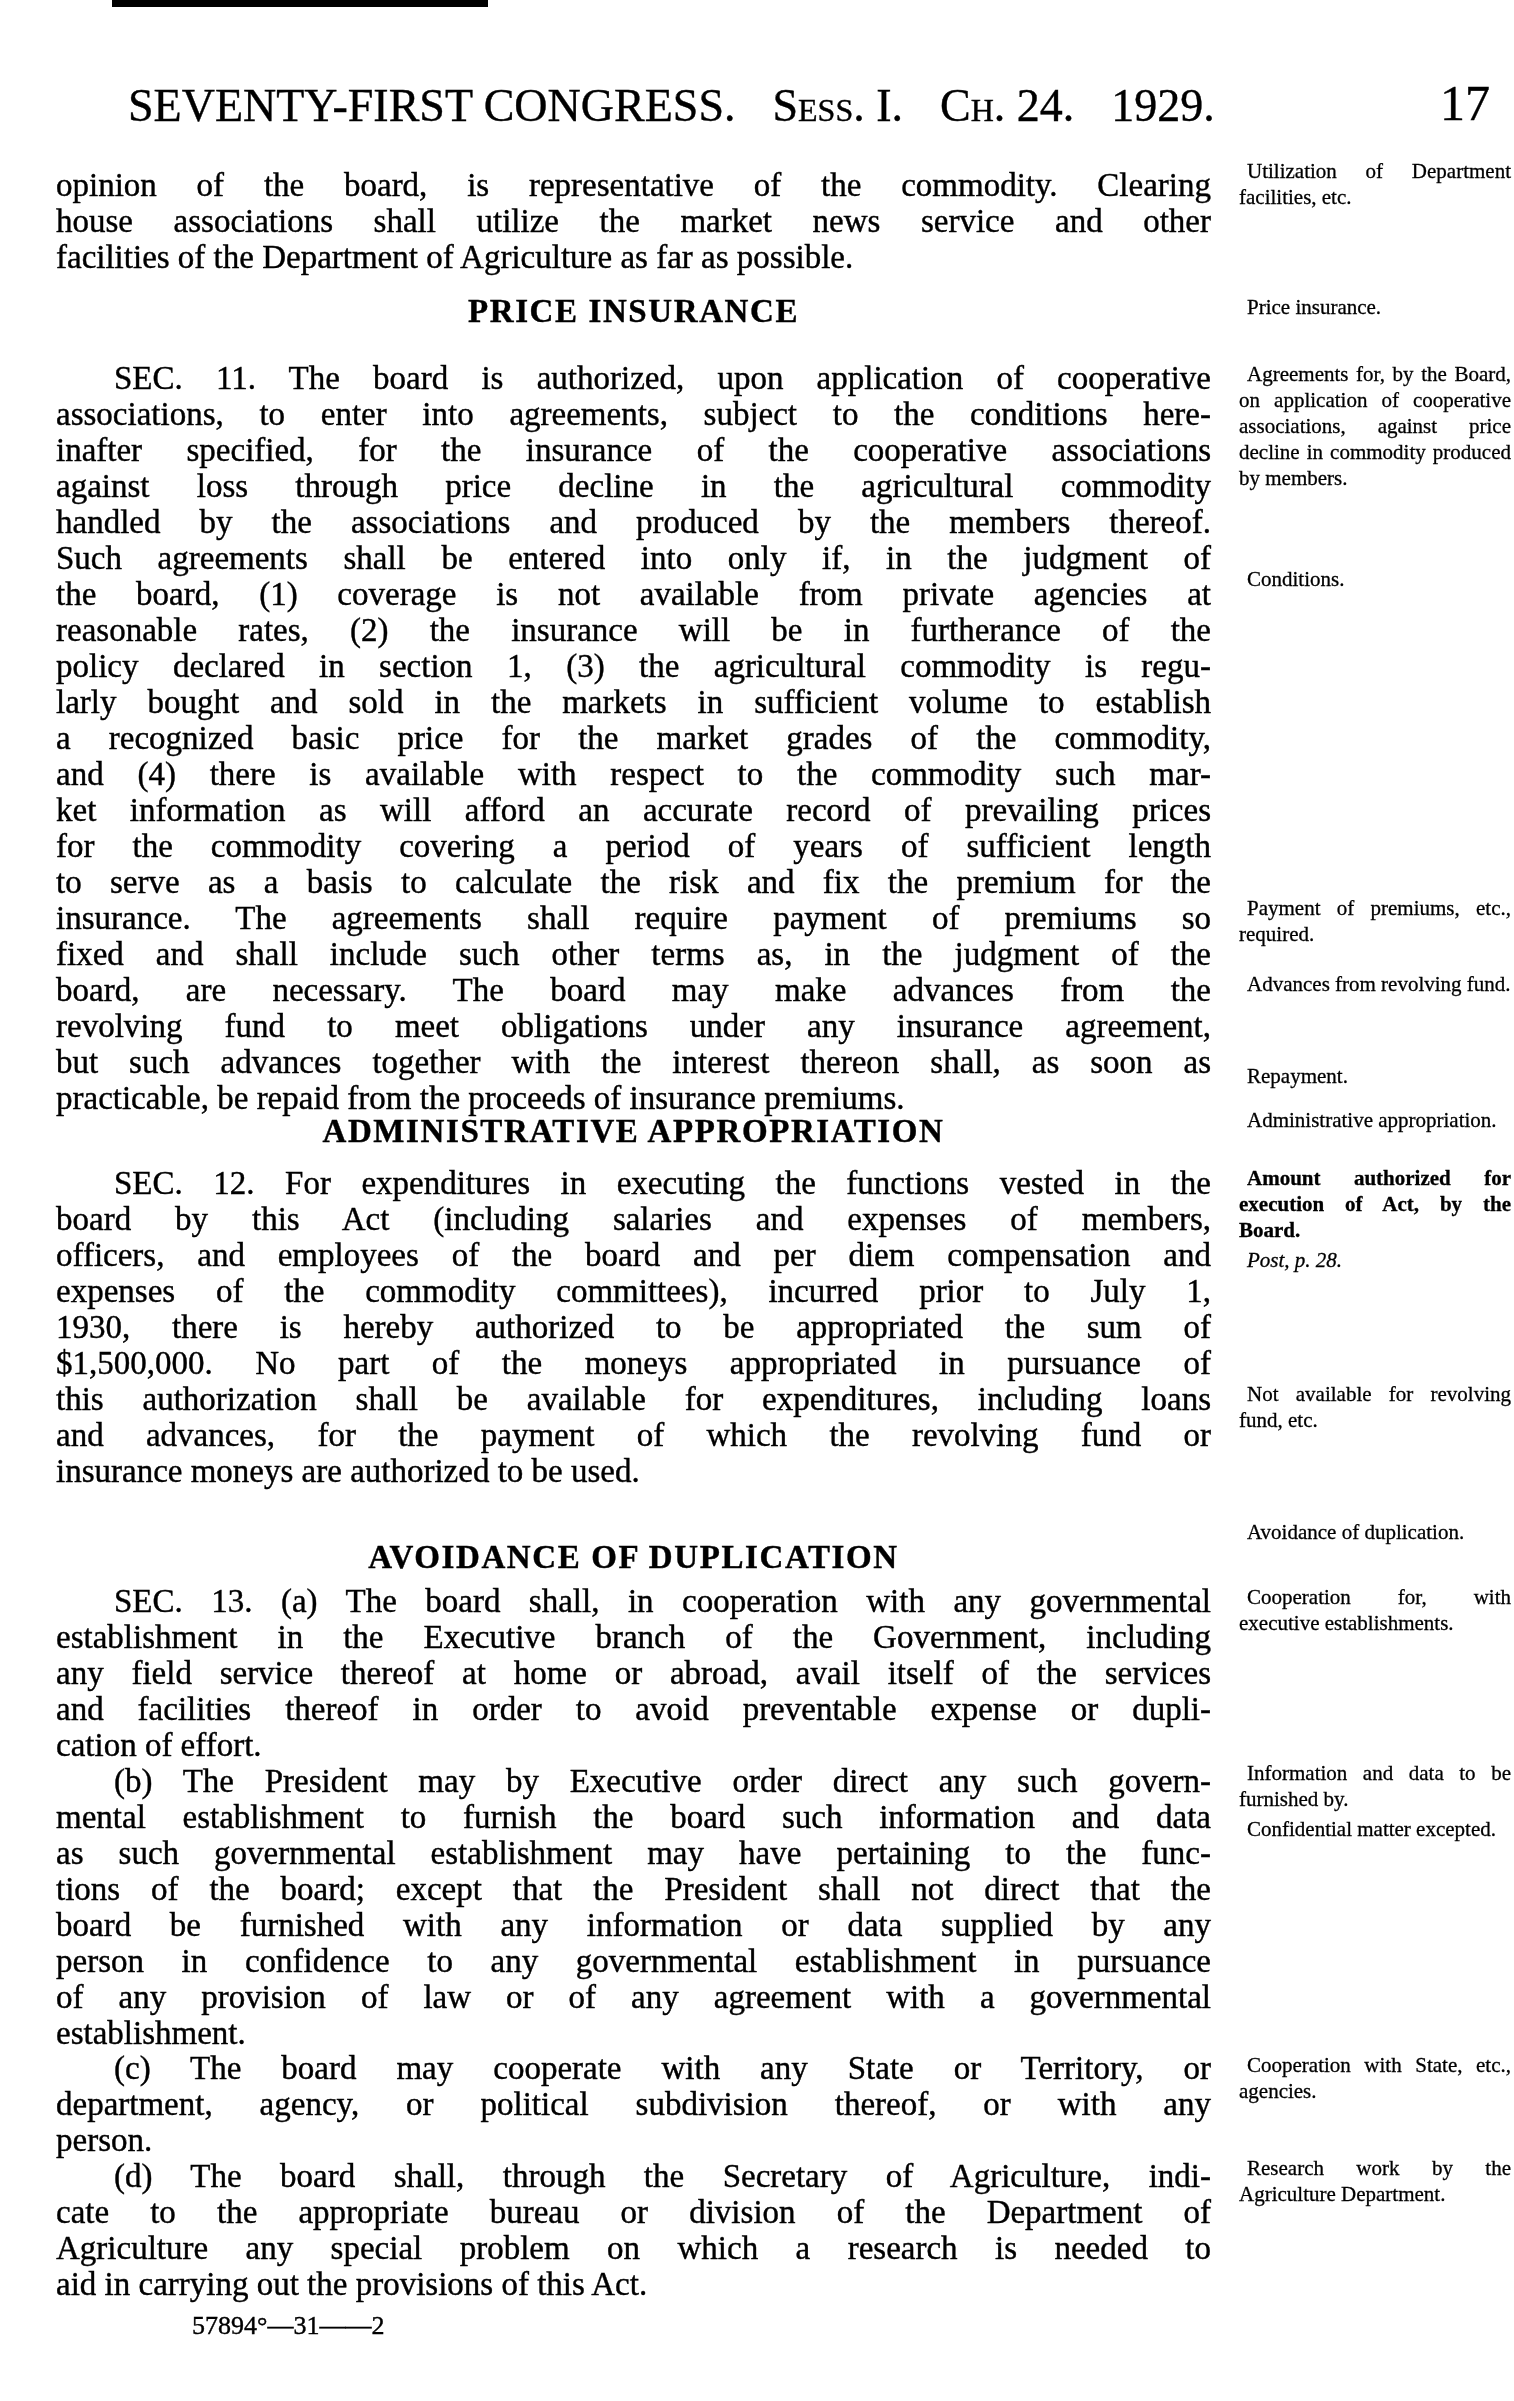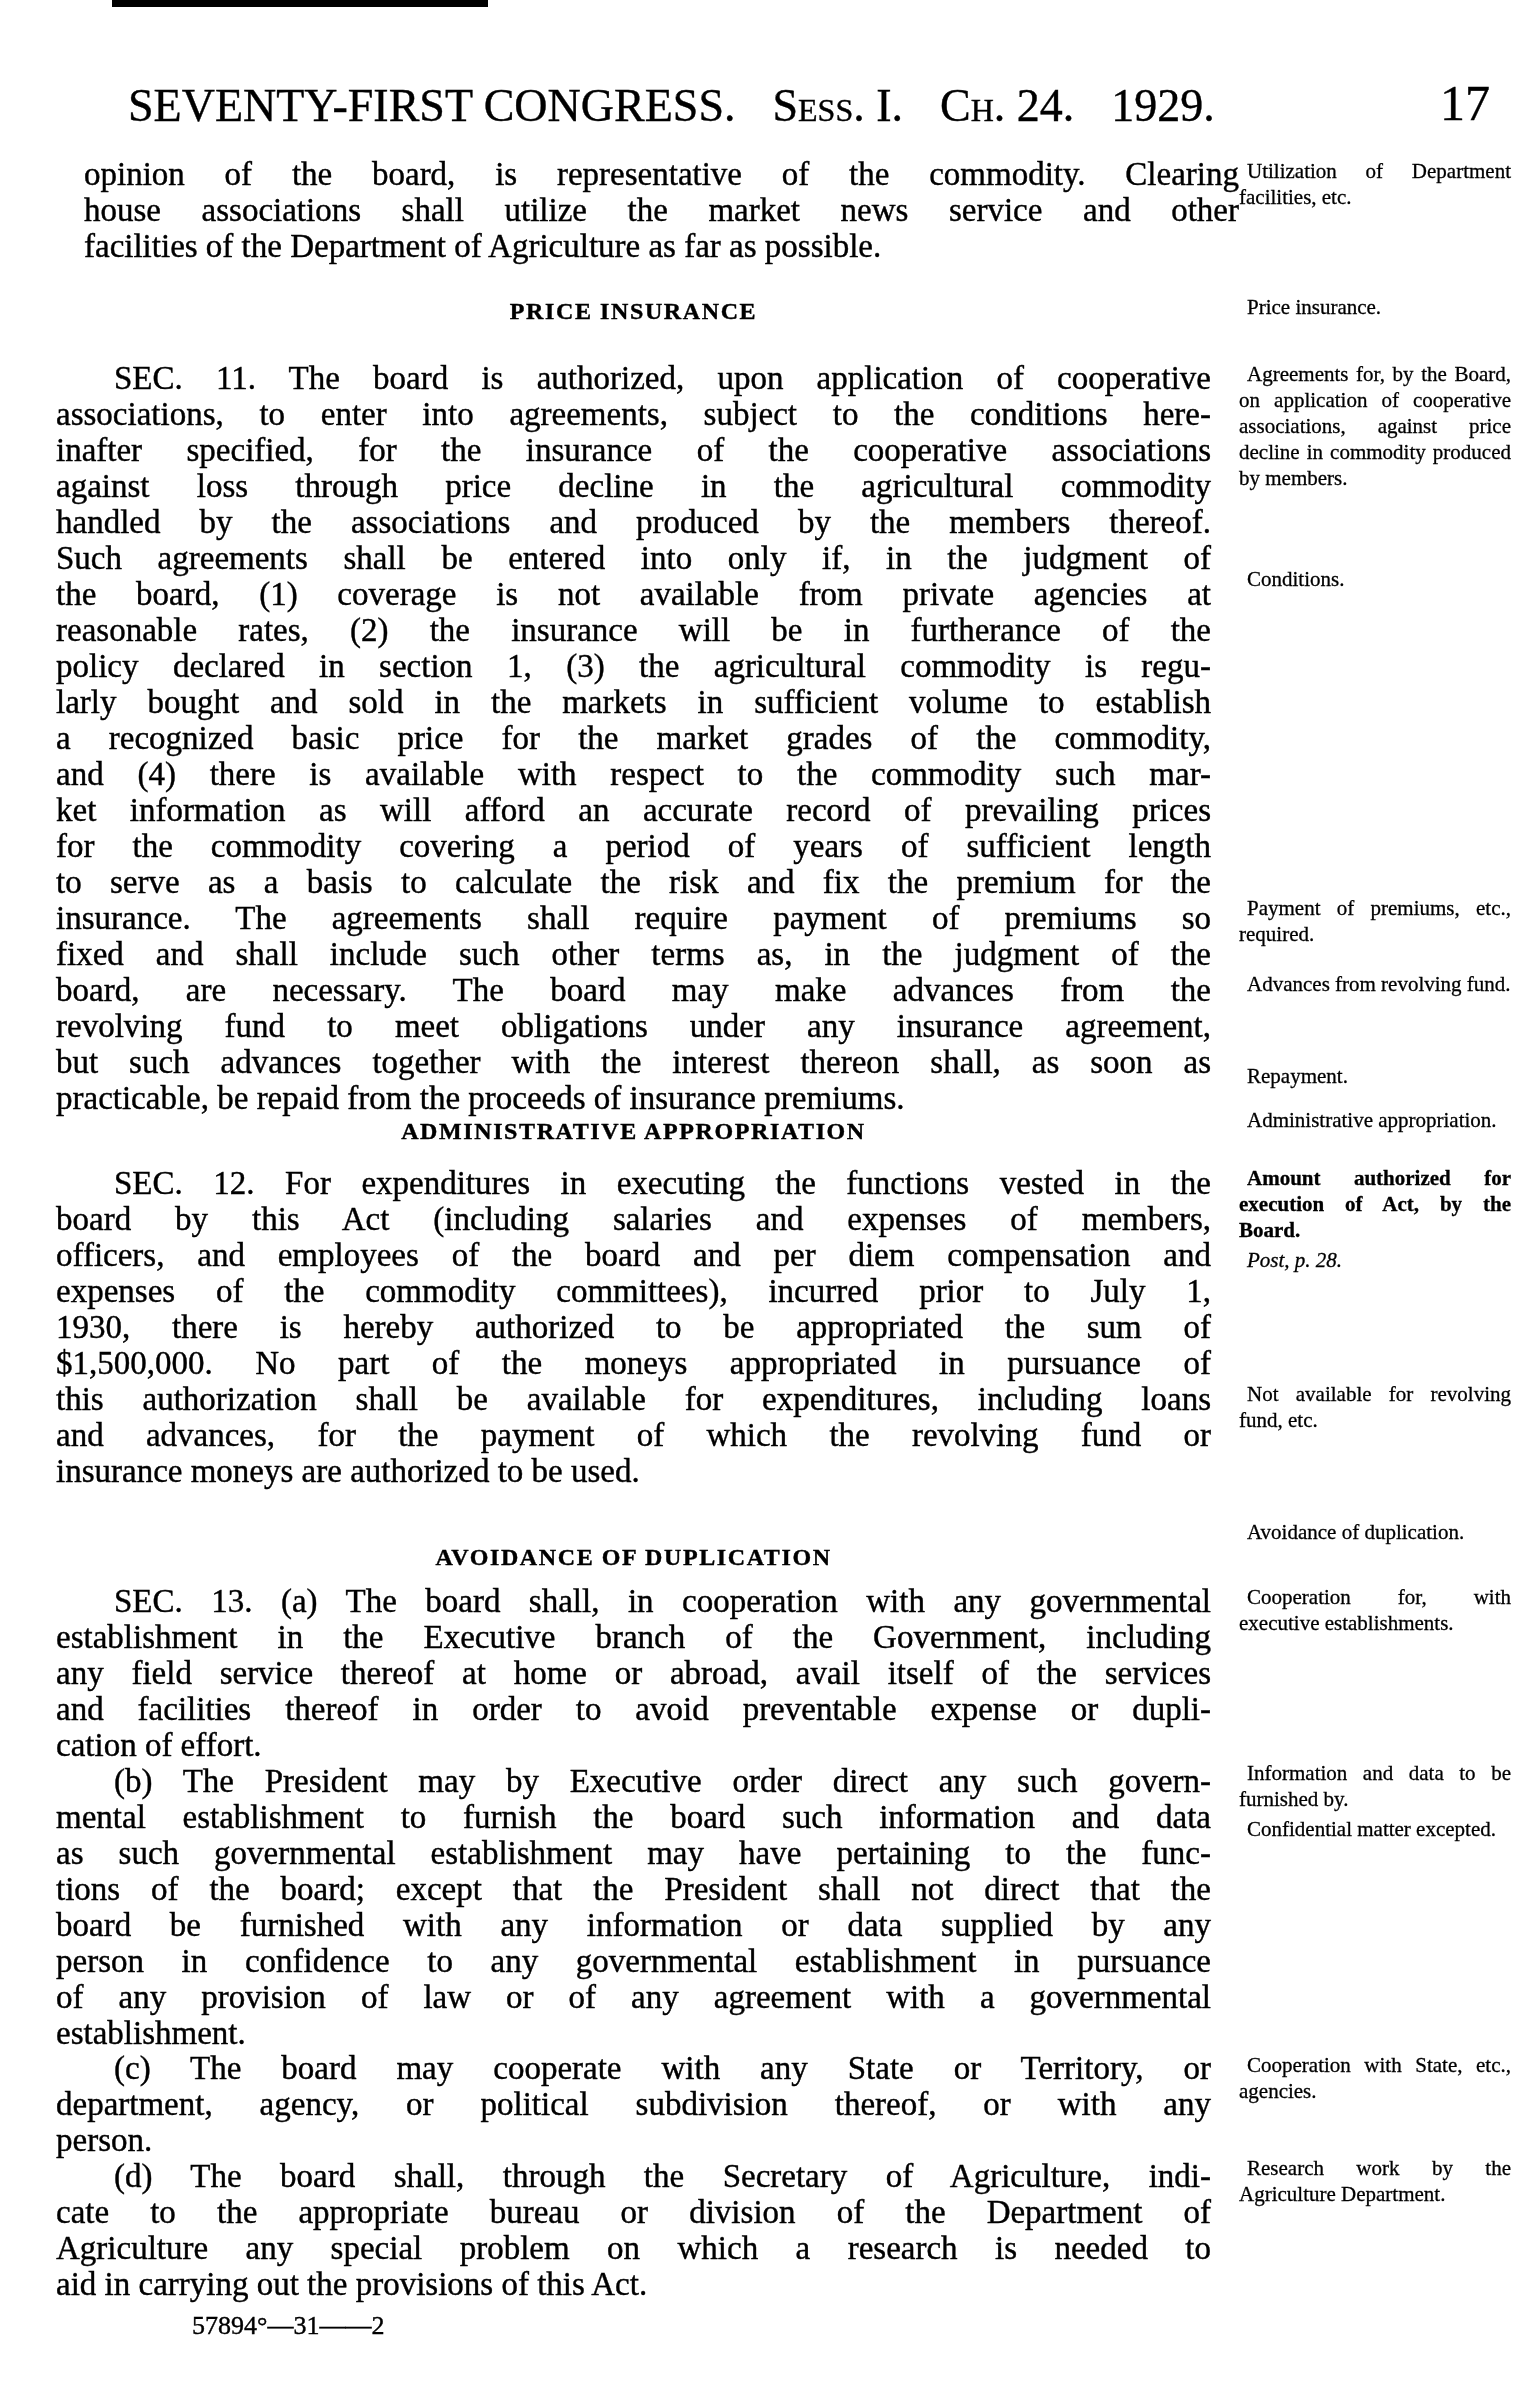--- a/index.html
+++ b/index.html
@@ -21,41 +21,41 @@
   .bodycol{position:absolute;left:56px;width:1155px;}
   .body-line{
     font-size:33px;line-height:36px;height:36px;
     text-align:justify;text-align-last:justify;
     white-space:normal;overflow:visible;
   }
   .body-line.last{text-align-last:left;}
   [data-indent-first="true"] .body-line:first-child{text-indent:58px;}
   
   .crossheading{position:absolute;left:56px;width:1155px;text-align:center;
-    font-size:24px;font-weight:bold;letter-spacing:1.6px;line-height:36px;}
+    font-size:33px;font-weight:bold;letter-spacing:1.6px;line-height:36px;}
   
   .margin-note{position:absolute;left:1239px;width:272px;
     font-size:21px;line-height:26px;
     text-align:justify;text-align-last:left;text-indent:8px;
     -webkit-text-stroke:0.3px #000;}
   .margin-note.italic{font-style:italic;}
   
   .footer-code{position:absolute;left:144px;top:2308px;font-size:26px;line-height:35px;margin-left:48px;}
 </style>
 </head>
 <body>
 
 <div class="artifact" style="left:112px;top:0;width:376px;height:7.2px;"></div>
 
 <div class="running-head">
   <span class="seg">SEVENTY-FIRST CONGRESS.</span><span class="seg sc">Sess. I.</span><span class="seg sc">Ch. 24.</span><span class="sc">1929.</span>
 </div>
 <div class="page-number">17</div>
 
-<div class="bodycol" style="top:156px;margin-left:28px;" data-indent-first="false">
+<div class="bodycol" style="top:167px;" data-indent-first="false">
     <div class="body-line">opinion of the board, is representative of the commodity.  Clearing</div>
     <div class="body-line">house associations shall utilize the market news service and other</div>
     <div class="body-line last">facilities of the Department of Agriculture as far as possible.</div>
   </div>
 
 <div class="crossheading" style="top:293px;">PRICE INSURANCE</div>
 
 <div class="bodycol" style="top:360px;" data-indent-first="true">
     <div class="body-line">SEC. 11. The board is authorized, upon application of cooperative</div>
     <div class="body-line">associations, to enter into agreements, subject to the conditions here-</div>

